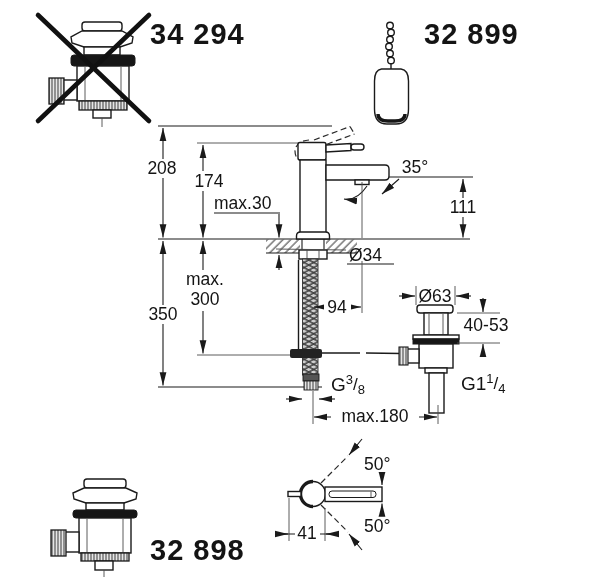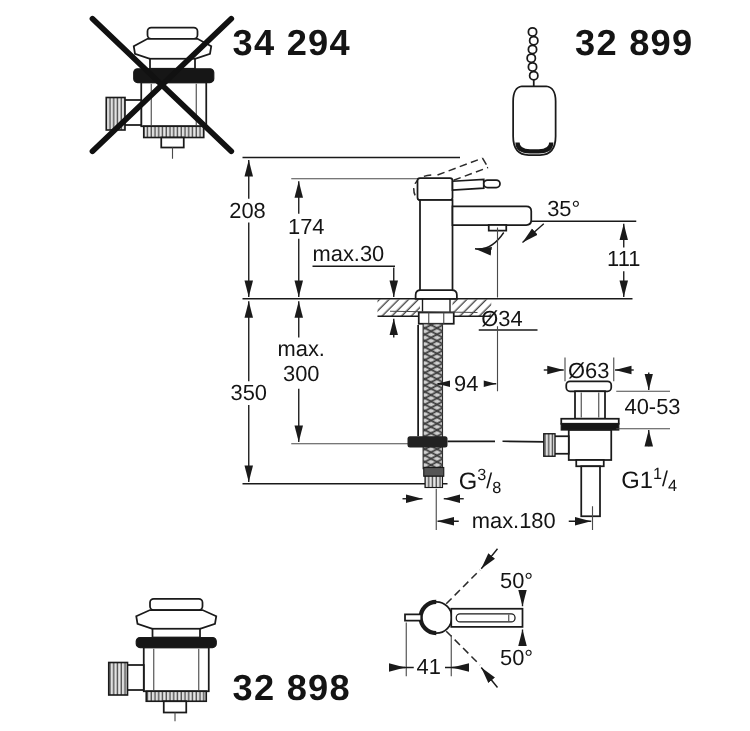--- a/index.html
+++ b/index.html
@@ -1,17 +1,17 @@
 <!DOCTYPE html>
 <html><head>
 <meta charset="utf-8">
 <style>
   html,body{margin:0;padding:0;background:#ffffff;}
   .stage{position:relative;width:548px;height:585px;background:#ffffff;overflow:hidden;
-         font-family:"Liberation Sans", sans-serif;padding-left:36px;}
+         font-family:"Liberation Sans", sans-serif;}
   svg text{fill:#141414;font-family:"Liberation Sans", sans-serif;}
   .dim{font-size:17.5px;}
   .big{font-size:29px;font-weight:bold;letter-spacing:1px;}
   .ln{stroke:#1a1a1a;stroke-width:1.1;fill:none;}
   .ln2{stroke:#1a1a1a;stroke-width:1.4;fill:none;}
   .thin{stroke:#4a4a4a;stroke-width:0.9;fill:none;}
   .shape{stroke:#1a1a1a;stroke-width:1.4;fill:#ffffff;}
   .dark{stroke:#1a1a1a;stroke-width:1;fill:#161616;}
   .dimln{stroke:#1a1a1a;stroke-width:1.1;fill:none;}
   .dash{stroke:#2a2a2a;stroke-width:1.2;fill:none;stroke-dasharray:6 3.5;}

